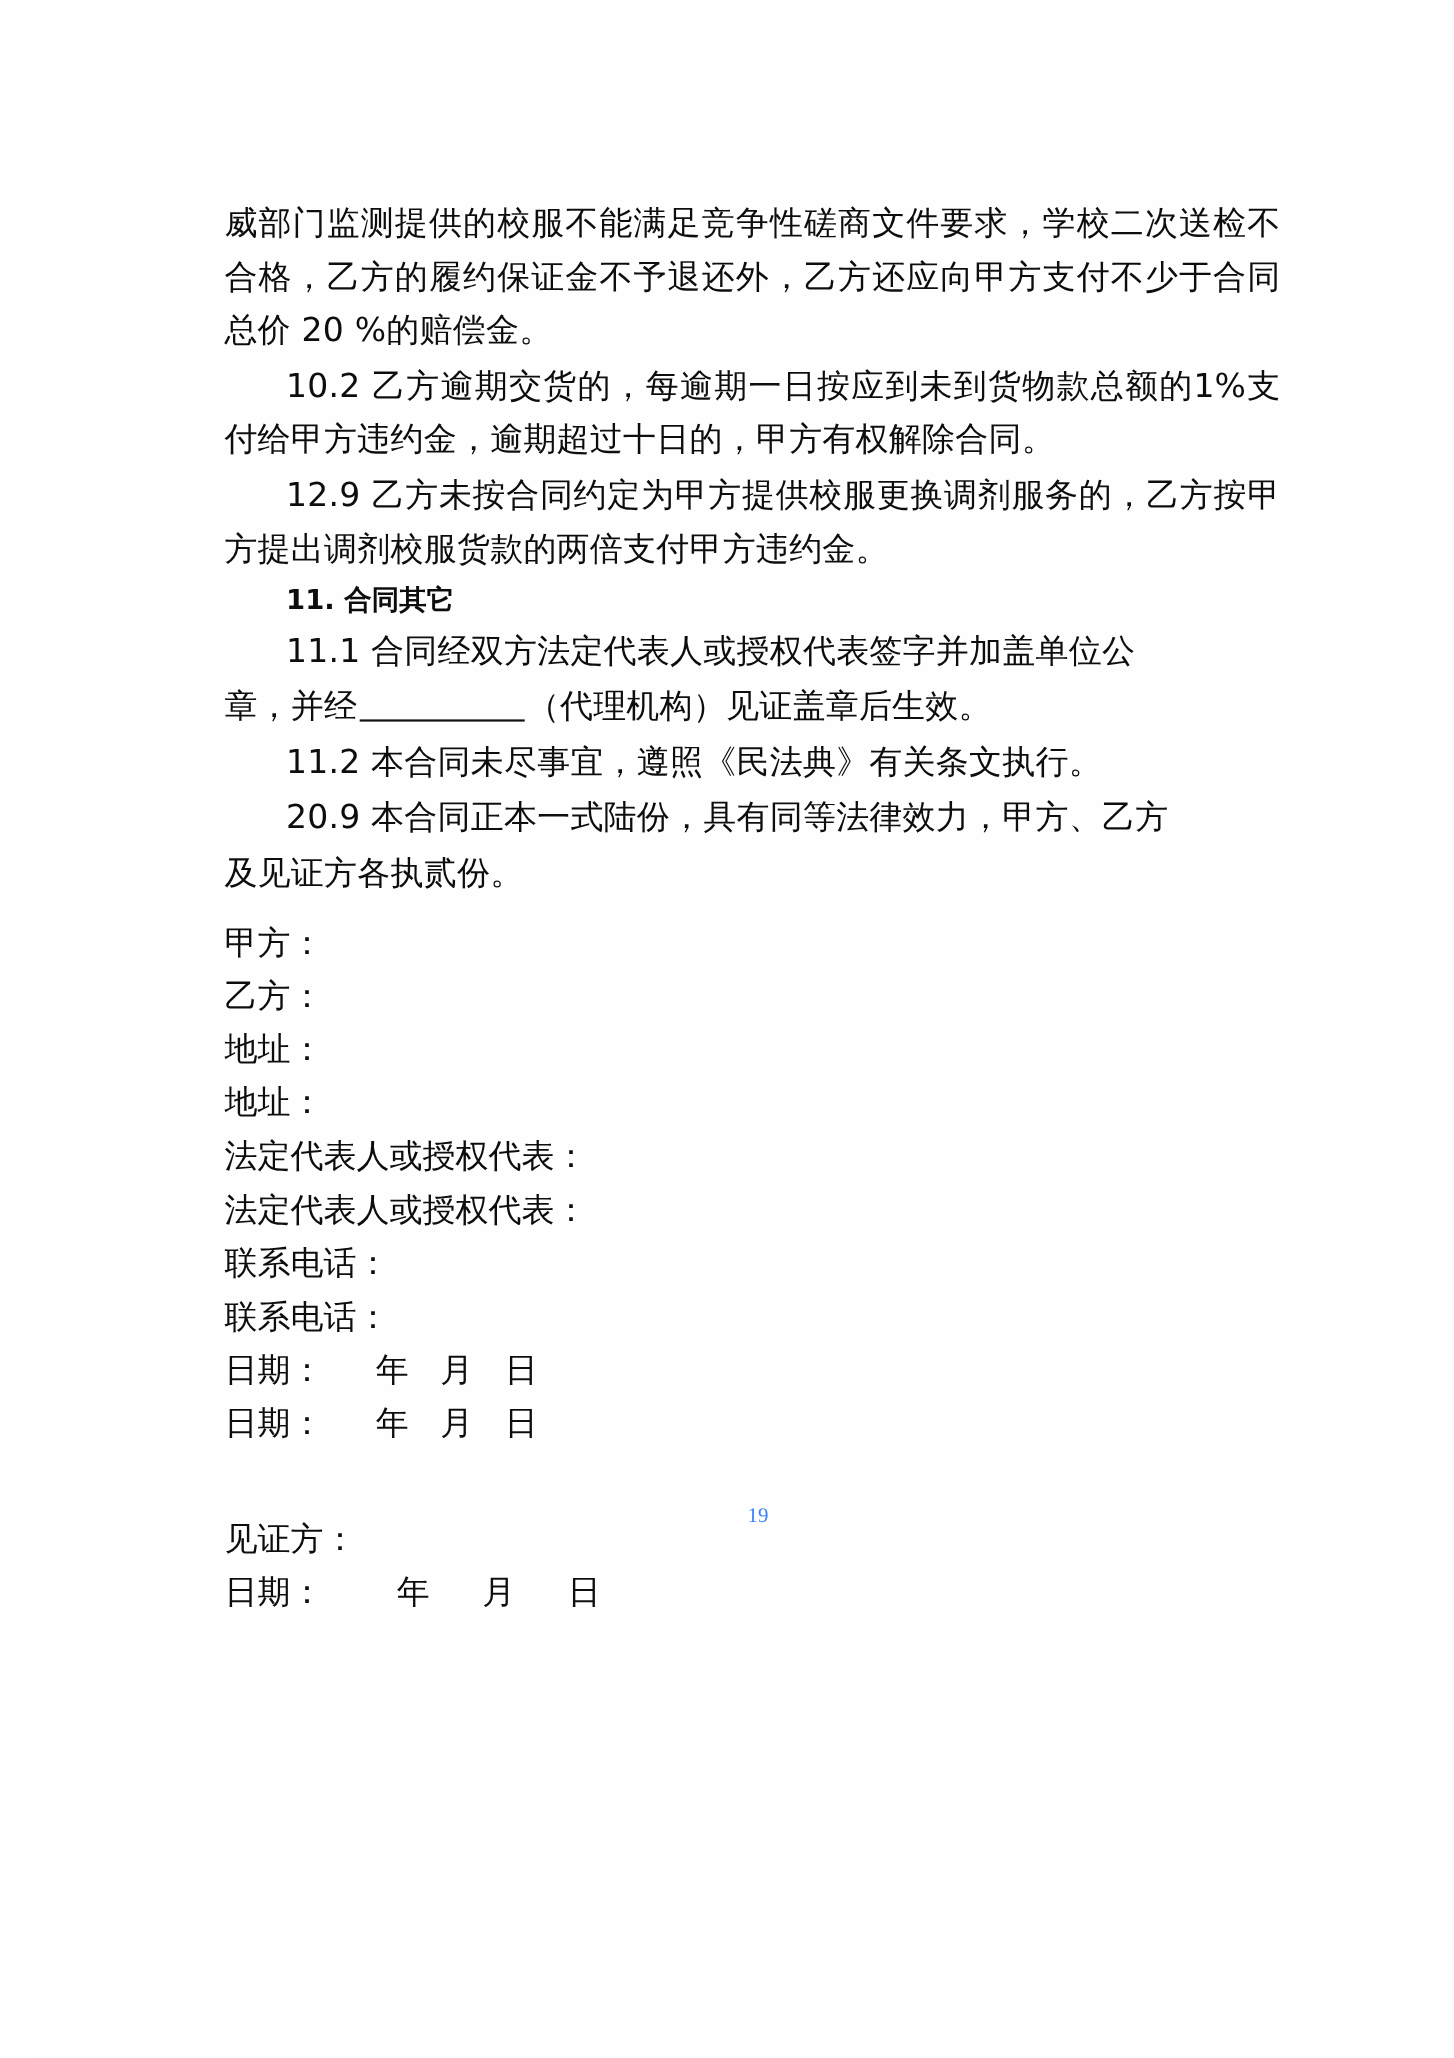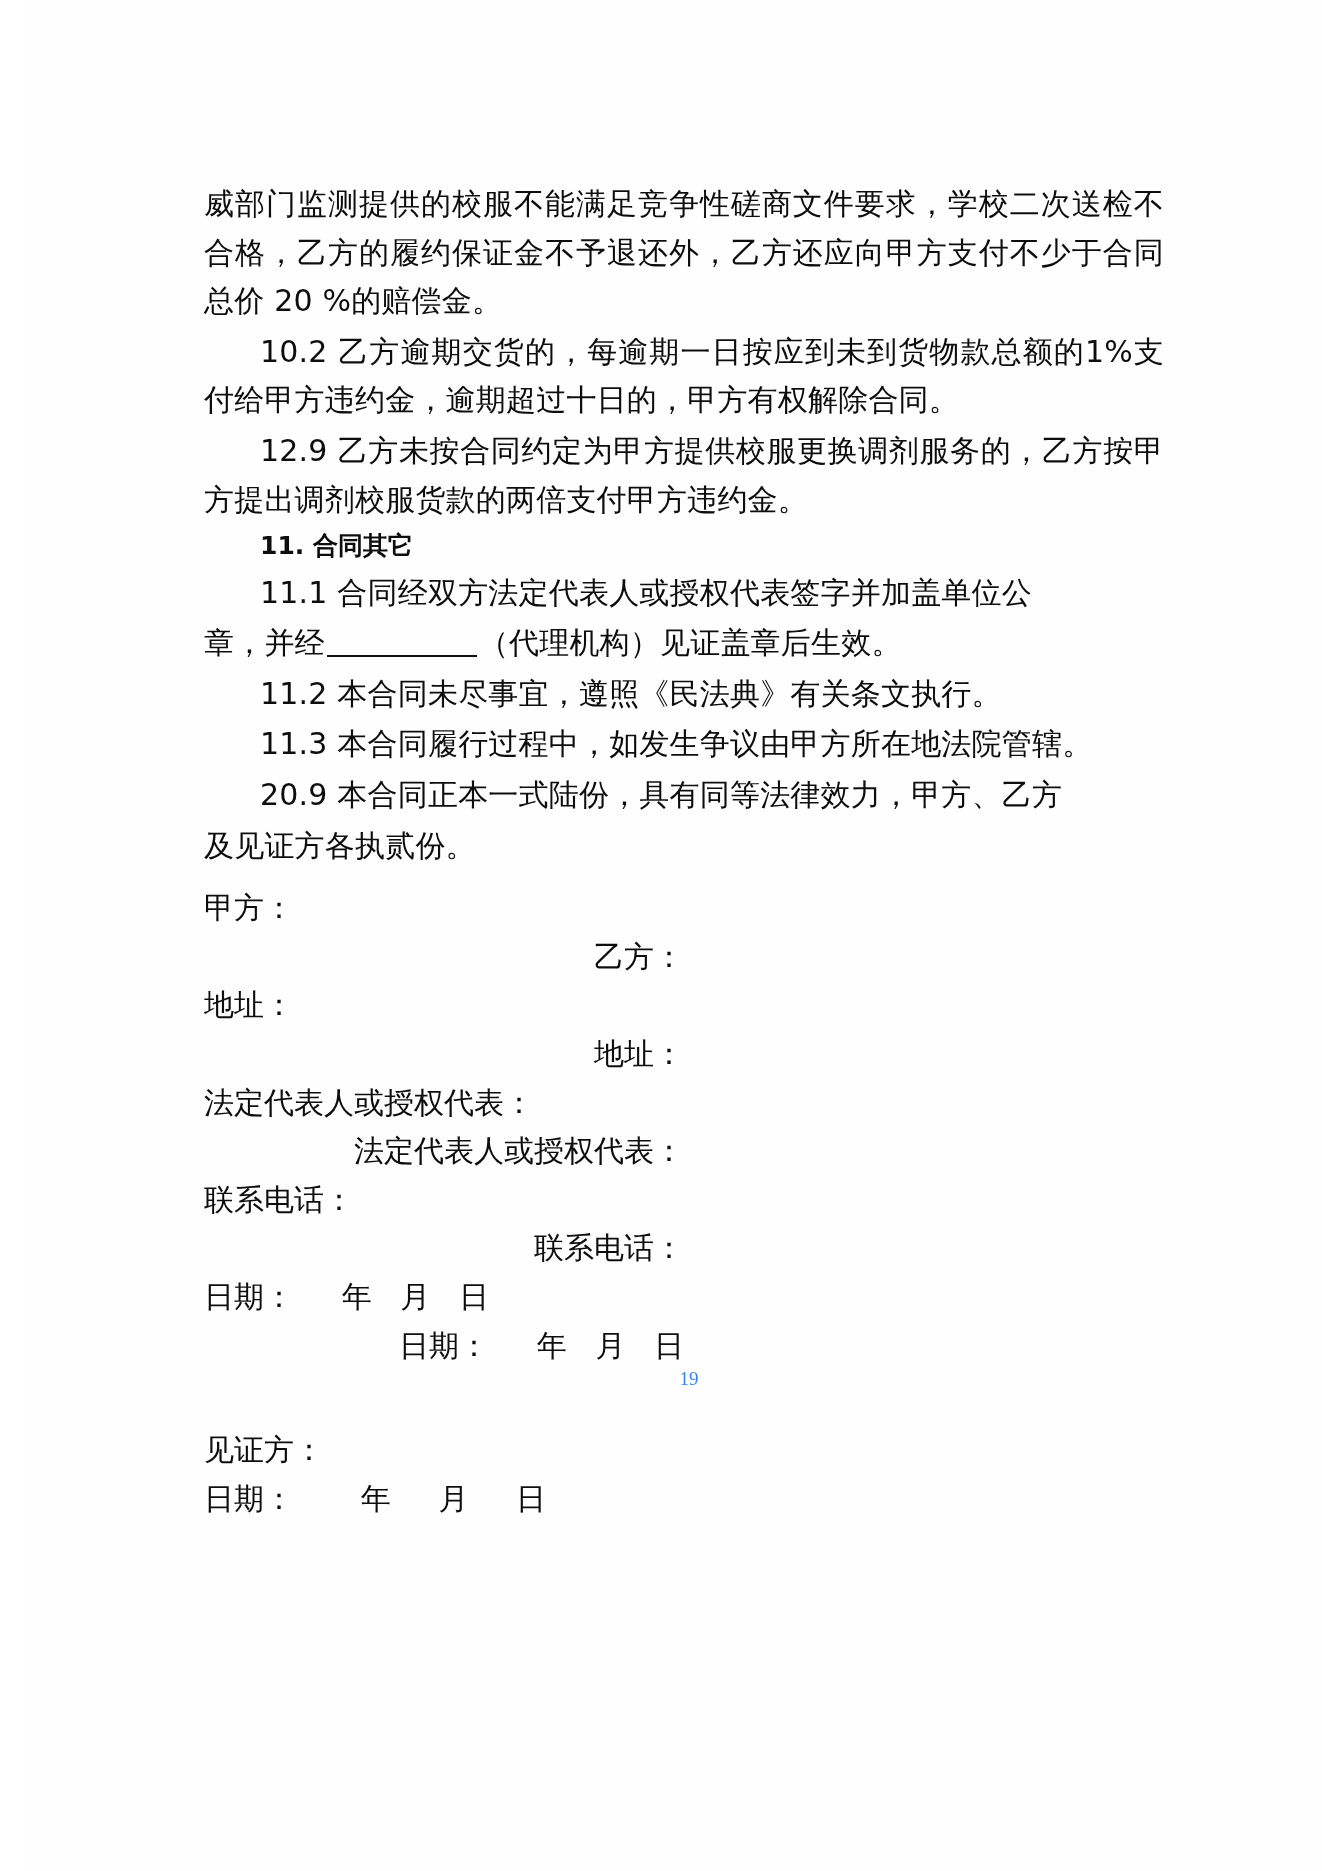--- a/index.html
+++ b/index.html
@@ -61,21 +61,20 @@
     font-size: 30px;
     line-height: 1.62;
     flex-direction: column;
   }
   .sig-col {
     width: 420px;
     white-space: pre;
   }
   .sig-col.right {
     width: 480px;
-    text-align: right;
   }
   .witness-block {
     margin-top: 56px;
   }
   .witness-row {
     font-size: 30px;
     line-height: 1.62;
     white-space: pre;
   }
   .page-number {
@@ -102,21 +101,20 @@
     <p class="para indent">12.9 乙方未按合同约定为甲方提供校服更换调剂服务的，乙方按甲方提出调剂校服货款的两倍支付甲方违约金。</p>
 
     <p class="heading">11.  合同其它</p>
 
     <p class="para indent">11.1  合同经双方法定代表人或授权代表签字并加盖单位公</p>
 
     <p class="para"><span>章，并经</span><span class="blank-line"></span><span>（代理机构）见证盖章后生效。</span></p>
 
     <p class="para indent">11.2 本合同未尽事宜，遵照《民法典》有关条文执行。</p>
 
-    <p class="para indent">11.3  本合同履行过程中，如发生争议由甲方所在地法院管辖。</p>
 
     <p class="para indent">20.9 本合同正本一式陆份，具有同等法律效力，甲方、乙方</p>
 
     <p class="para">及见证方各执贰份。</p>
 
     <div class="sig-block">
 
       <div class="sig-row">
         <div class="sig-col">甲方：</div>
         <div class="sig-col right">乙方：</div>

